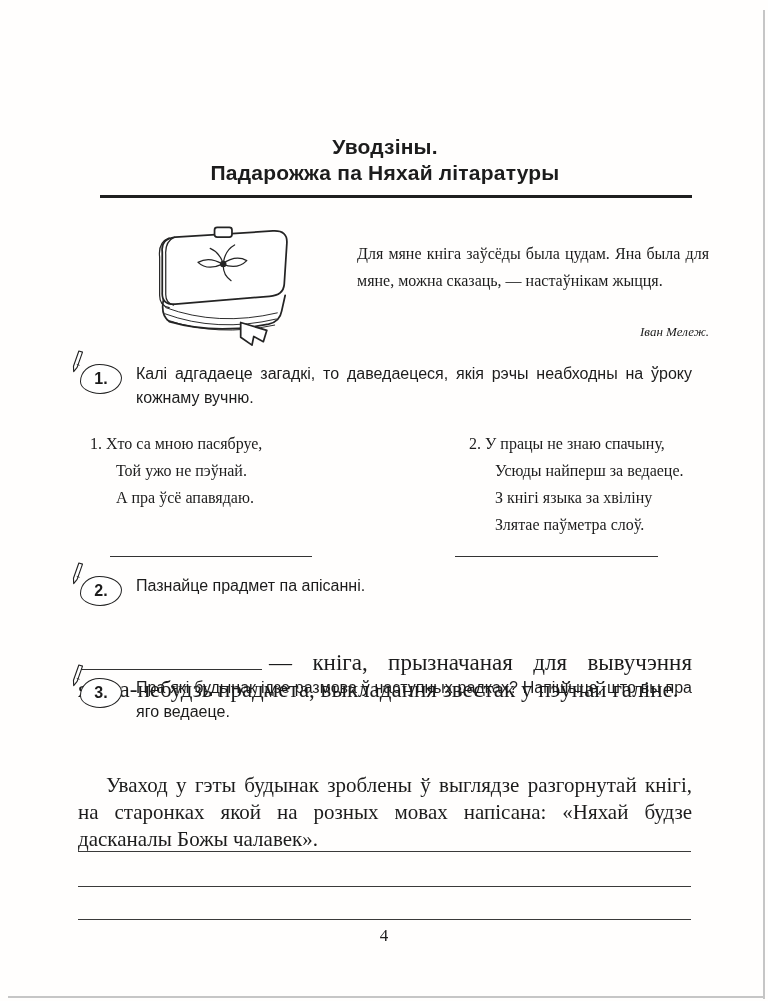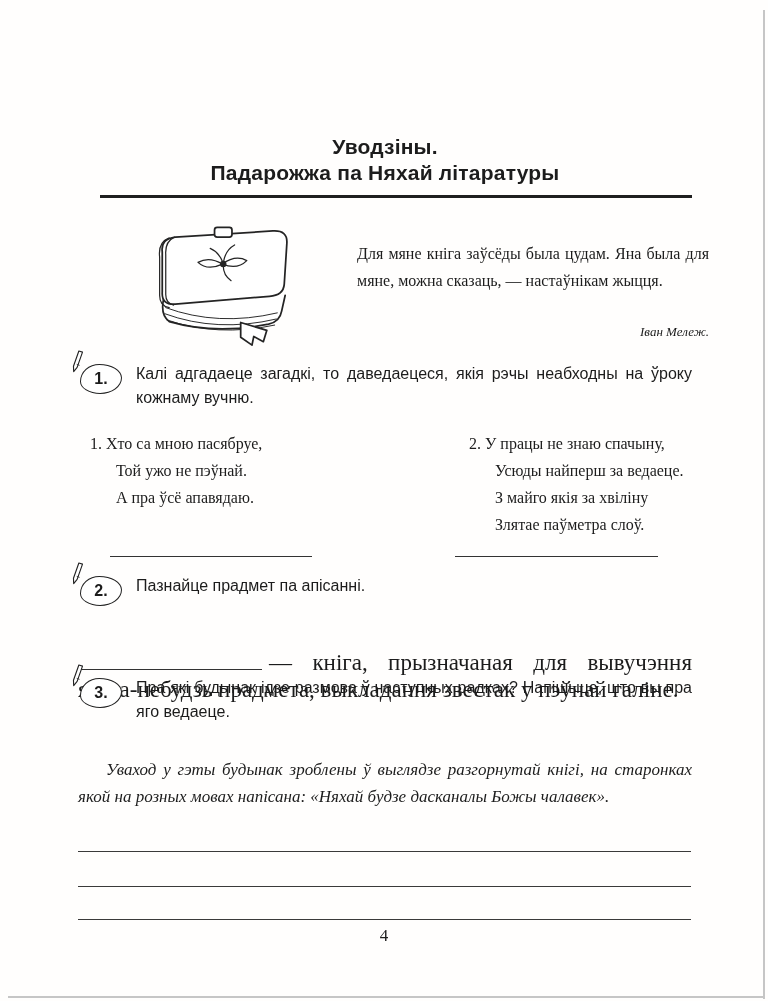--- a/index.html
+++ b/index.html
@@ -66,21 +66,21 @@
   .ans-right { top:556px; left:455px; width:203px; }
 
   
   .sec-def { top:649px; font-size:23px; line-height:27px; text-align:justify; }
   .blank-inline {
     display:inline-block; width:184px; height:14px;
     border-bottom:1.5px solid #333; margin-right:7px;
   }
 
   
-  .sec-body { top:756px; font-size:17px; line-height:27px; text-align:justify;font-style:italic; }
+  .sec-body { top:772px; font-size:21px; line-height:27px; text-align:justify; }
   .sec-body p { text-indent:28px; }
 
   
   .write-line { position:absolute; left:78px; width:613px; height:0; border-top:1.6px solid #3a3a3a; }
   .wl1 { top:851px; } .wl2 { top:886px; } .wl3 { top:919px; }
 
   .page-num {
     position:absolute; top:926px; left:0; width:100%;
     text-align:center; font-size:17px;
   }
@@ -145,21 +145,21 @@
 
   <div class="sec sec-riddles">
     <div class="riddle riddle-left">
       <div class="first">1. Хто са мною пасябруе,</div>
       <div>Той ужо не пэўнай.</div>
       <div>А пра ўсё апавядаю.</div>
     </div>
     <div class="riddle riddle-right">
       <div class="first">2. У працы не знаю спачыну,</div>
       <div>Усюды найперш за ведаеце.</div>
-      <div>З майго якія за хвіліну</div>
+      <div>З кнігі языка за хвіліну</div>
       <div>Злятае паўметра слоў.</div>
     </div>
   </div>
   <div class="ans-line ans-left"></div>
   <div class="ans-line ans-right"></div>
 
   <div class="sec sec-ex2 ex">
     <span class="badge">
       <svg class="pen" viewBox="0 0 20 32" aria-hidden="true">
         <path d="M9,2 l5,1 -5,21 -4,6 -1,-7 z" fill="#fff" stroke="#222" stroke-width="1.5" stroke-linejoin="round"></path>

